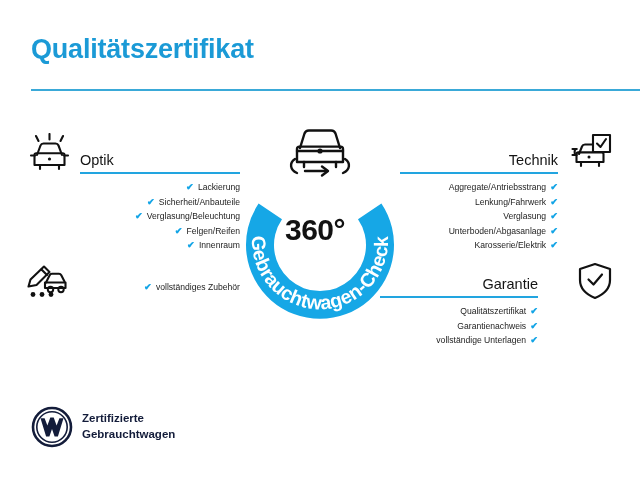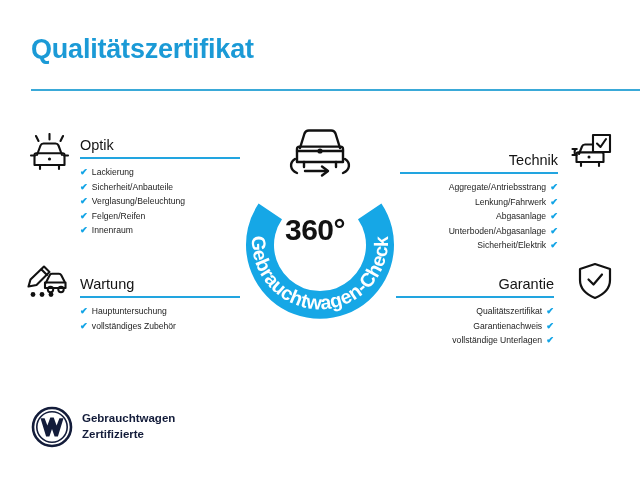--- a/index.html
+++ b/index.html
@@ -70,34 +70,34 @@
   }
   .chk {
     color: #12a4e6;
     font-size: 9.4px;
     font-weight: bold;
   }
 
   
   .left .sec-title { left: 0; }
   .left .sec-rule { left: 0; right: 0; bottom: -6px; }
-  .left .sec-list li { text-align: left; }
+  .left .sec-list li { text-align: right; }
   .left .chk { margin-right: 4px; }
 
   
   .right .sec-title { right: 0; }
   .right .sec-rule { left: 0; right: 0; bottom: -6px; }
   .right .sec-list li { text-align: right; }
   .right .chk { margin-left: 4px; }
 
   
-  #sec-optik    { left: 80px;  top: 129px; width: 160px; }
+  #sec-optik    { left: 80px;  top: 144px; width: 160px; }
   #sec-wartung  { left: 80px;  top: 268px; width: 160px; }
   #sec-technik  { left: 400px; top: 144px; width: 158px; }
-  #sec-garantie { left: 396px; top: 268px; width: 158px; }
+  #sec-garantie { left: 380px; top: 268px; width: 158px; }
 
   #sec-optik .sec-list,
   #sec-wartung .sec-list,
   #sec-technik .sec-list,
   #sec-garantie .sec-list { margin-top: 12px; }
 
   
   .sec-icon {
     position: absolute;
     width: 46px;
@@ -253,41 +253,36 @@
   <ul class="sec-list">
       <li><span class="chk">✔</span><span>Lackierung</span></li>
       <li><span class="chk">✔</span><span>Sicherheit/Anbauteile</span></li>
       <li><span class="chk">✔</span><span>Verglasung/Beleuchtung</span></li>
       <li><span class="chk">✔</span><span>Felgen/Reifen</span></li>
       <li><span class="chk">✔</span><span>Innenraum</span></li>
     </ul>
 </div>
 
 <div class="section left" id="sec-wartung">
-  <div class="sec-head">
-    <div class="sec-title">Wartung</div>
-    <div class="sec-rule"></div>
-  </div>
   <ul class="sec-list">
-      <li><span class="chk">✔</span><span>Hauptuntersuchung</span></li>
       <li><span class="chk">✔</span><span>vollständiges Zubehör</span></li>
     </ul>
 </div>
 
 <div class="section right" id="sec-technik">
   <div class="sec-head">
     <div class="sec-title">Technik</div>
     <div class="sec-rule"></div>
   </div>
   <ul class="sec-list">
       <li><span>Aggregate/Antriebsstrang</span><span class="chk">✔</span></li>
       <li><span>Lenkung/Fahrwerk</span><span class="chk">✔</span></li>
-      <li><span>Abgasanlage</span><span class="chk">✔</span></li>
+      <li><span>Verglasung</span><span class="chk">✔</span></li>
       <li><span>Unterboden/Abgasanlage</span><span class="chk">✔</span></li>
-      <li><span>Sicherheit/Elektrik</span><span class="chk">✔</span></li>
+      <li><span>Karosserie/Elektrik</span><span class="chk">✔</span></li>
     </ul>
 </div>
 
 <div class="section right" id="sec-garantie">
   <div class="sec-head">
     <div class="sec-title">Garantie</div>
     <div class="sec-rule"></div>
   </div>
   <ul class="sec-list">
       <li><span>Qualitätszertifikat</span><span class="chk">✔</span></li>
@@ -296,15 +291,15 @@
     </ul>
 </div>
 
 <svg id="footer-logo" viewBox="0 0 42 42">
   <circle cx="21" cy="21" r="19" fill="none" stroke="#131c3a" stroke-width="2.6"></circle>
   <circle cx="21" cy="21" r="15.2" fill="none" stroke="#131c3a" stroke-width="1.6"></circle>
   <path d="M9.5 12.2 L13.6 12.2 L16.4 19.6 L19.3 11.6 L22.7 11.6 L25.6 19.6 L28.4 12.2 L32.5 12.2
            L26.9 30.6 L23.6 30.6 L21 22.9 L18.4 30.6 L15.1 30.6 Z" fill="#131c3a"></path>
 </svg>
 <div id="footer-text">
+  <div>Zertifizierte</div>
   <div>Gebrauchtwagen</div>
-  <div>Zertifizierte</div>
 </div>
 
 </body></html>

